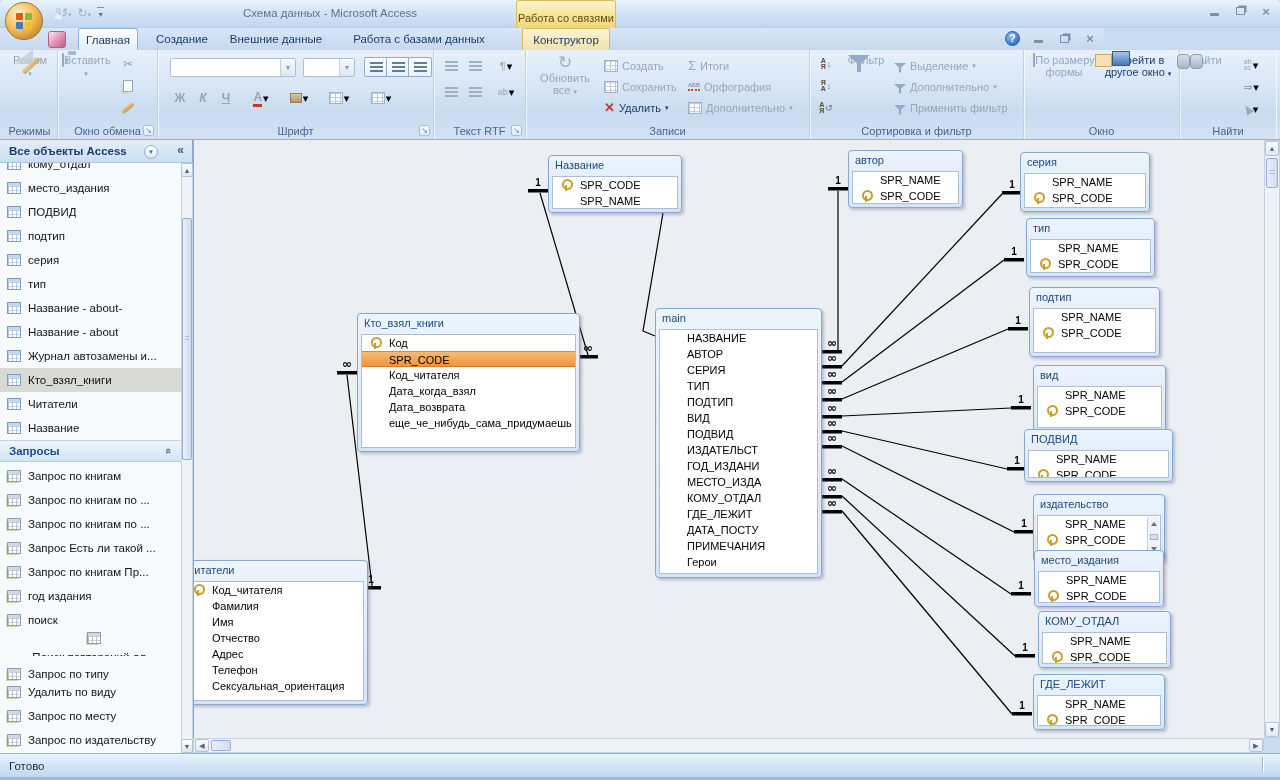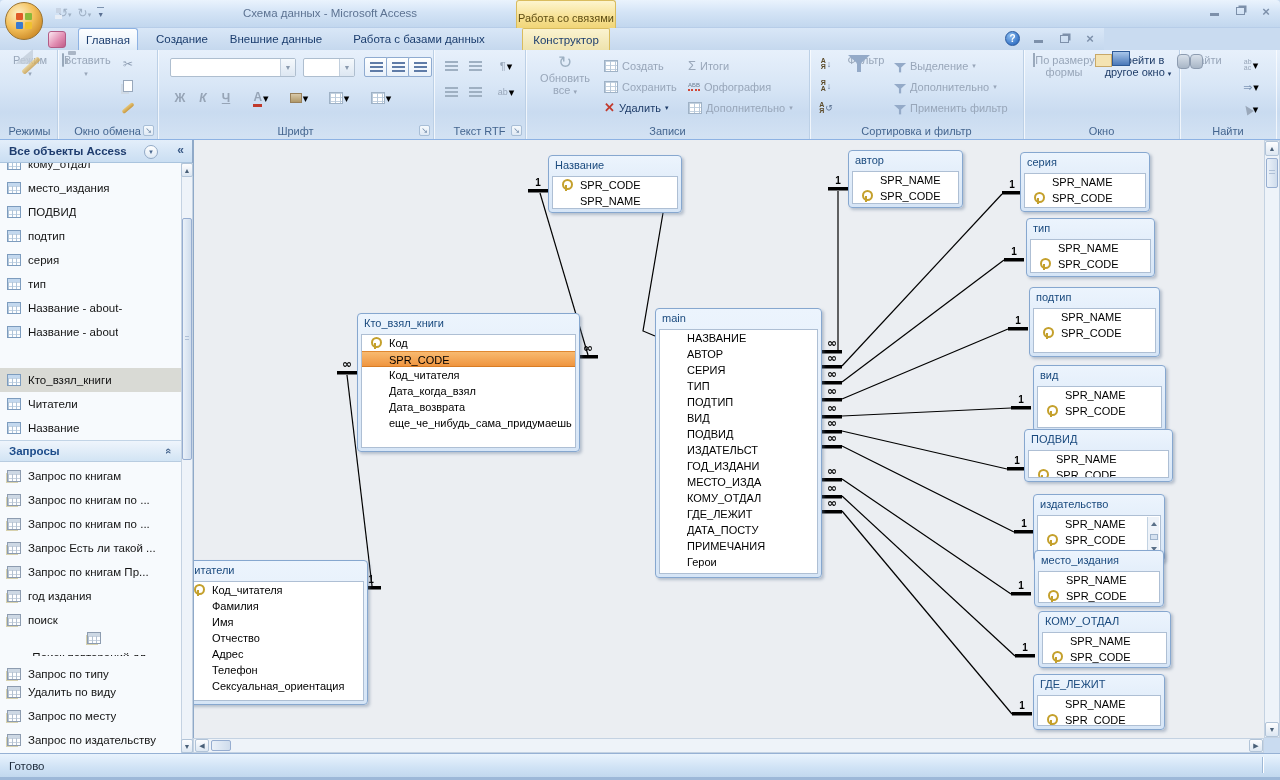--- a/index.html
+++ b/index.html
@@ -469,20 +469,24 @@
         <span class="ic-table"></span>
         <span class="nav-label">тип</span>
       </div>
       <div class="nav-row" style="top: 133px;">
         <span class="ic-table"></span>
         <span class="nav-label">Название - about-</span>
       </div>
       <div class="nav-row" style="top: 157px;">
         <span class="ic-table"></span>
         <span class="nav-label">Название - about</span>
+      </div>
+      <div class="nav-row" style="top: 181px;">
+        <span class="ic-table"></span>
+        <span class="nav-label">Журнал автозамены и...</span>
       </div>
       <div class="nav-row sel" style="top: 205px;">
         <span class="ic-table"></span>
         <span class="nav-label">Кто_взял_книги</span>
       </div>
       <div class="nav-row" style="top: 229px;">
         <span class="ic-table"></span>
         <span class="nav-label">Читатели</span>
       </div>
       <div class="nav-row" style="top: 253px;">

